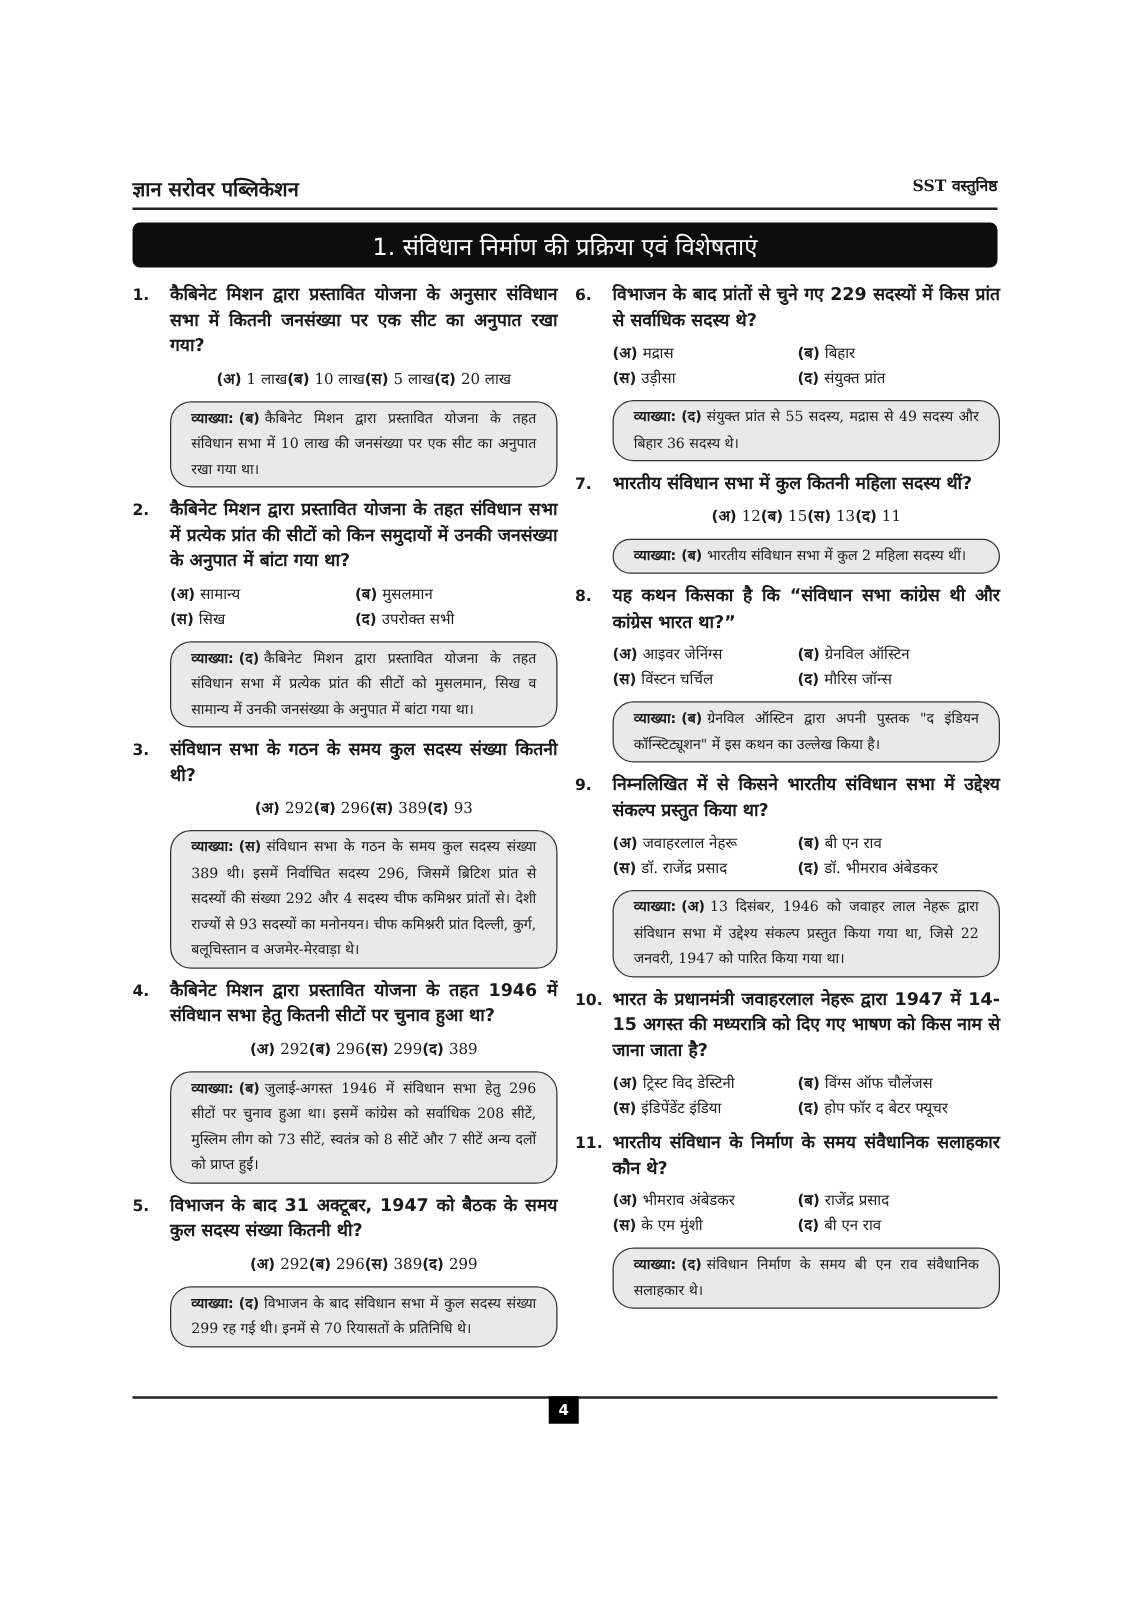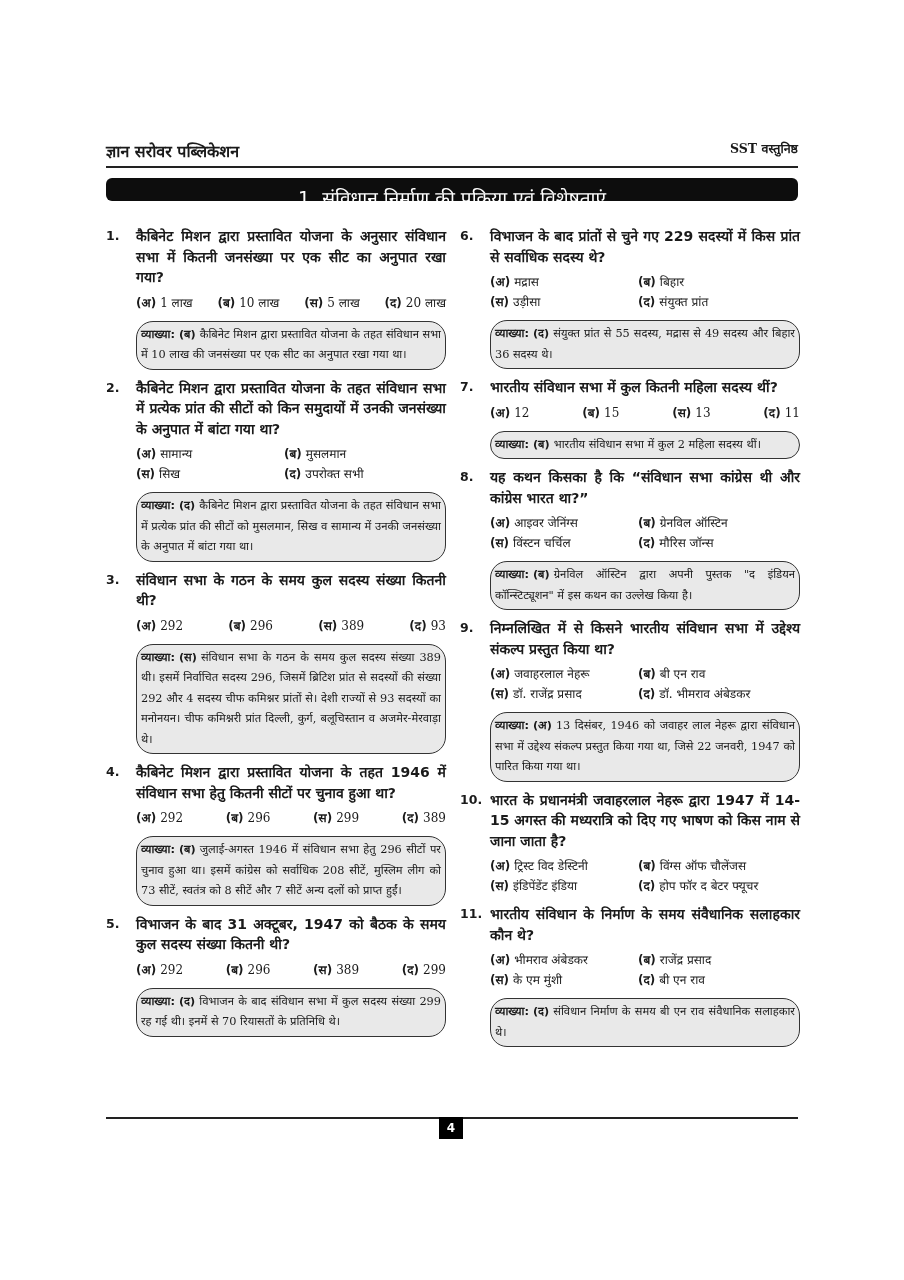--- a/index.html
+++ b/index.html
@@ -2,37 +2,37 @@
 <html><head>
 <meta charset="utf-8">
 <style>
   html, body { margin: 0; padding: 0; background: #ffffff; }
   body { width: 904px; height: 1280px; position: relative; overflow: hidden;
          font-family: "DejaVu Serif", serif; color: #1a1a1a; }
   .header { position: absolute; left: 106px; top: 140px; width: 692px; height: 22px; }
   .header .left { position: absolute; left: 0; top: 0; font-size: 16px; font-weight: bold; text-align: center; }
   .header .right { position: absolute; right: 0; top: 0; font-size: 12.5px; font-weight: bold; }
   .header-rule { position: absolute; left: 106px; top: 166px; width: 692px; height: 2px; background: #222; }
-  .title-bar { position: absolute; left: 106px; top: 178px; width: 692px; height: 23px;
+  .title-bar { position: absolute; left: 106px; top: 178px; width: 692px; height: 36px;
                background: #0d0d0d; border-radius: 6px; color: #fff; text-align: center;
                font-family: "DejaVu Sans", sans-serif; font-size: 19px; line-height: 40px; }
   .col { position: absolute; top: 226px; width: 340px; }
   .col.left { left: 106px; }
   .col.right { left: 460px; }
   .q { position: relative; padding-left: 30px; margin-bottom: 8px; }
   .q .num { position: absolute; left: 0; top: 0; font-family: "DejaVu Sans", sans-serif;
             font-weight: bold; font-size: 12.5px; line-height: 20px; }
   .q .qtext { font-family: "DejaVu Sans", sans-serif; font-weight: bold; font-size: 14px;
               line-height: 20.5px; text-align: justify; }
   .opts { font-size: 12px; line-height: 20px; margin-top: 5px; }
-  .opts.inline { display: flex; justify-content: space-between; }
+  .opts.inline { display: flex; justify-content: center; }
   .opts.grid { display: grid; grid-template-columns: 148px 1fr; row-gap: 0; }
   .opt b { font-family: "DejaVu Sans", sans-serif; font-weight: bold; margin-right: 4px; }
   .expl { margin-top: 8px; background: #e9e9e9; border: 1.5px solid #333; border-radius: 17px;
-          padding: 3px 4px; font-size: 11.3px; line-height: 20.5px; text-align: justify; }
+          padding: 3px 16px; font-size: 11.3px; line-height: 20.5px; text-align: justify; }
   .expl .lbl { font-family: "DejaVu Sans", sans-serif; font-weight: bold; margin-right: 4px; }
   .footer-rule { position: absolute; left: 106px; top: 1117px; width: 692px; height: 2px; background: #222; }
   .page-num { position: absolute; left: 439px; top: 1117px; width: 24px; height: 22px; background: #000;
               color: #fff; font-family: "DejaVu Sans", sans-serif; font-weight: bold; font-size: 12px;
               text-align: center; line-height: 22px; }
 </style>
 </head>
 <body>
 
 <div class="header">

